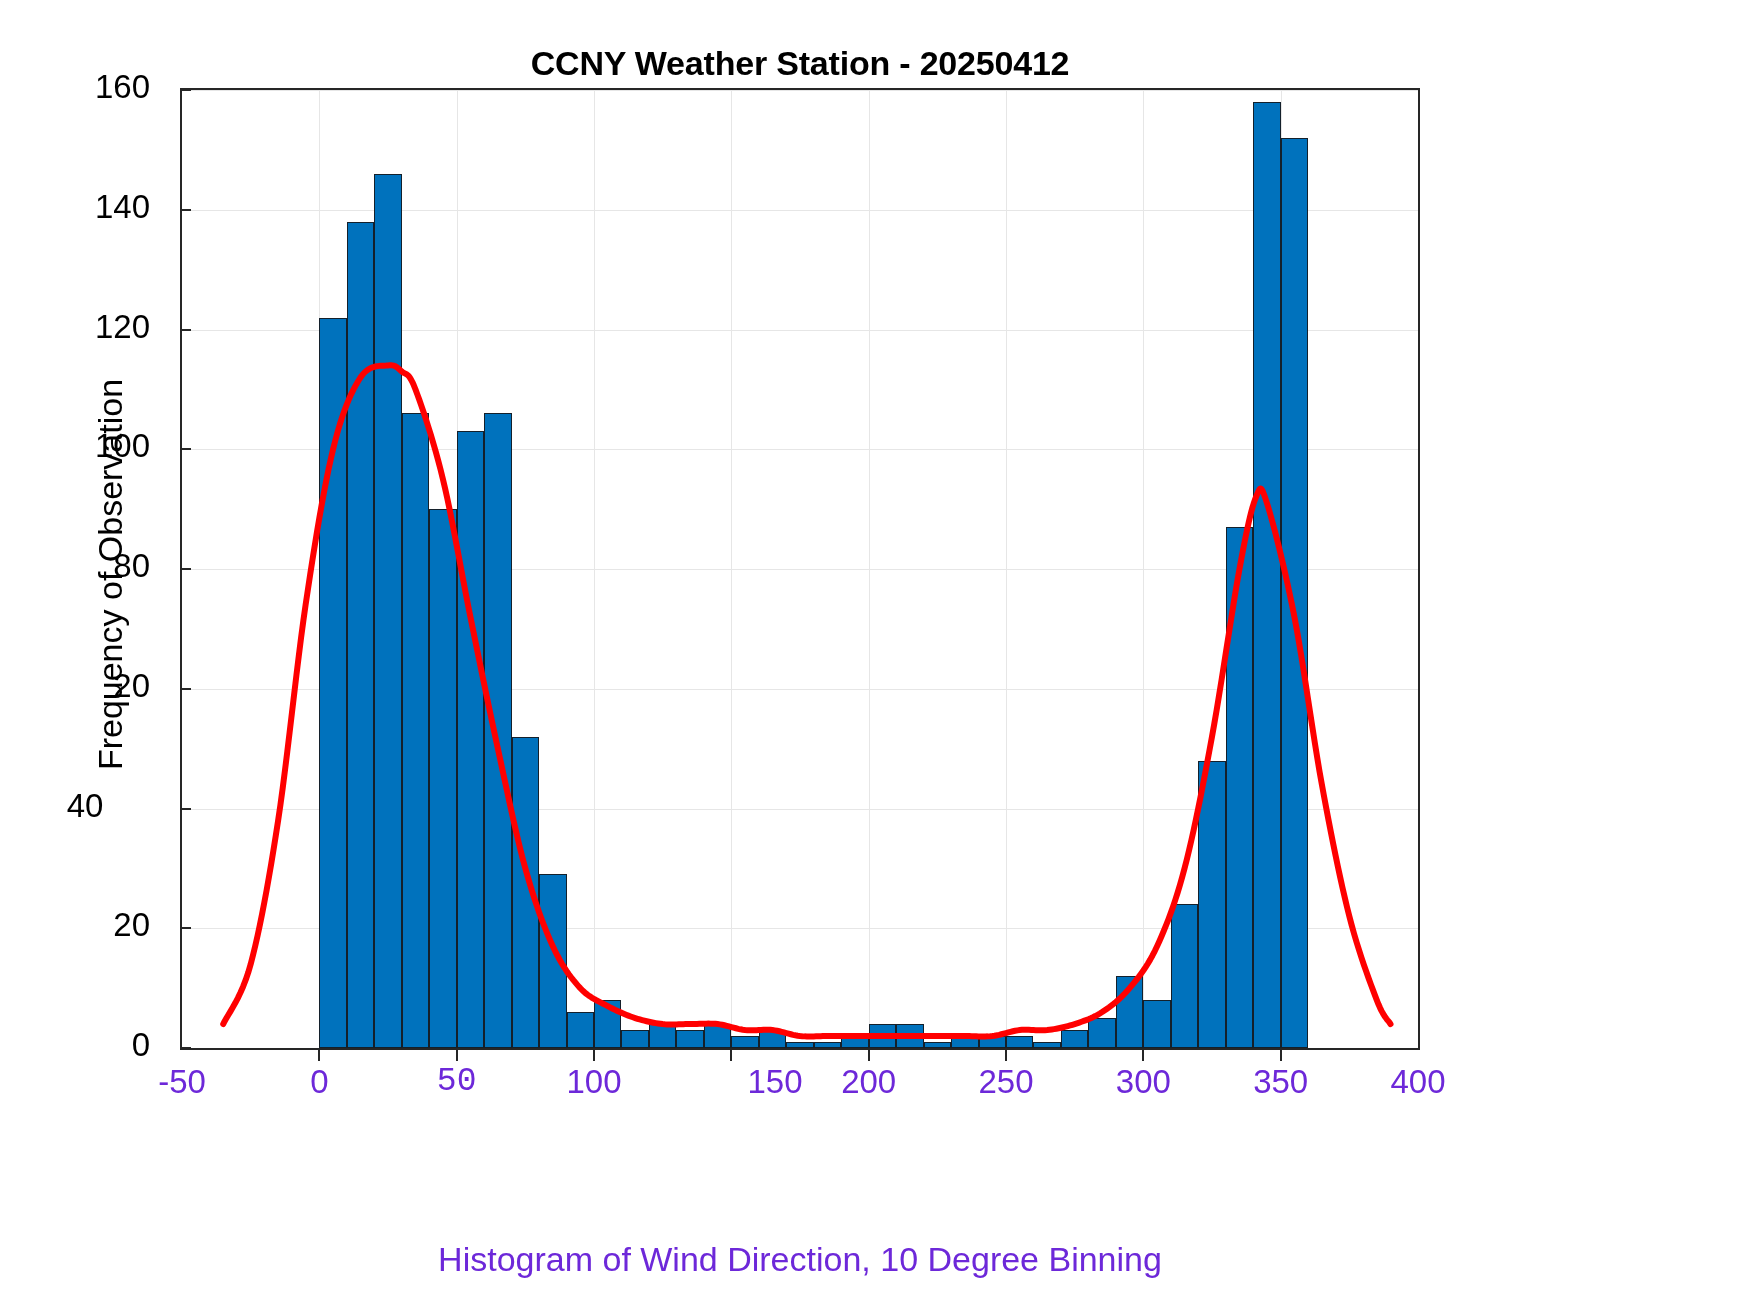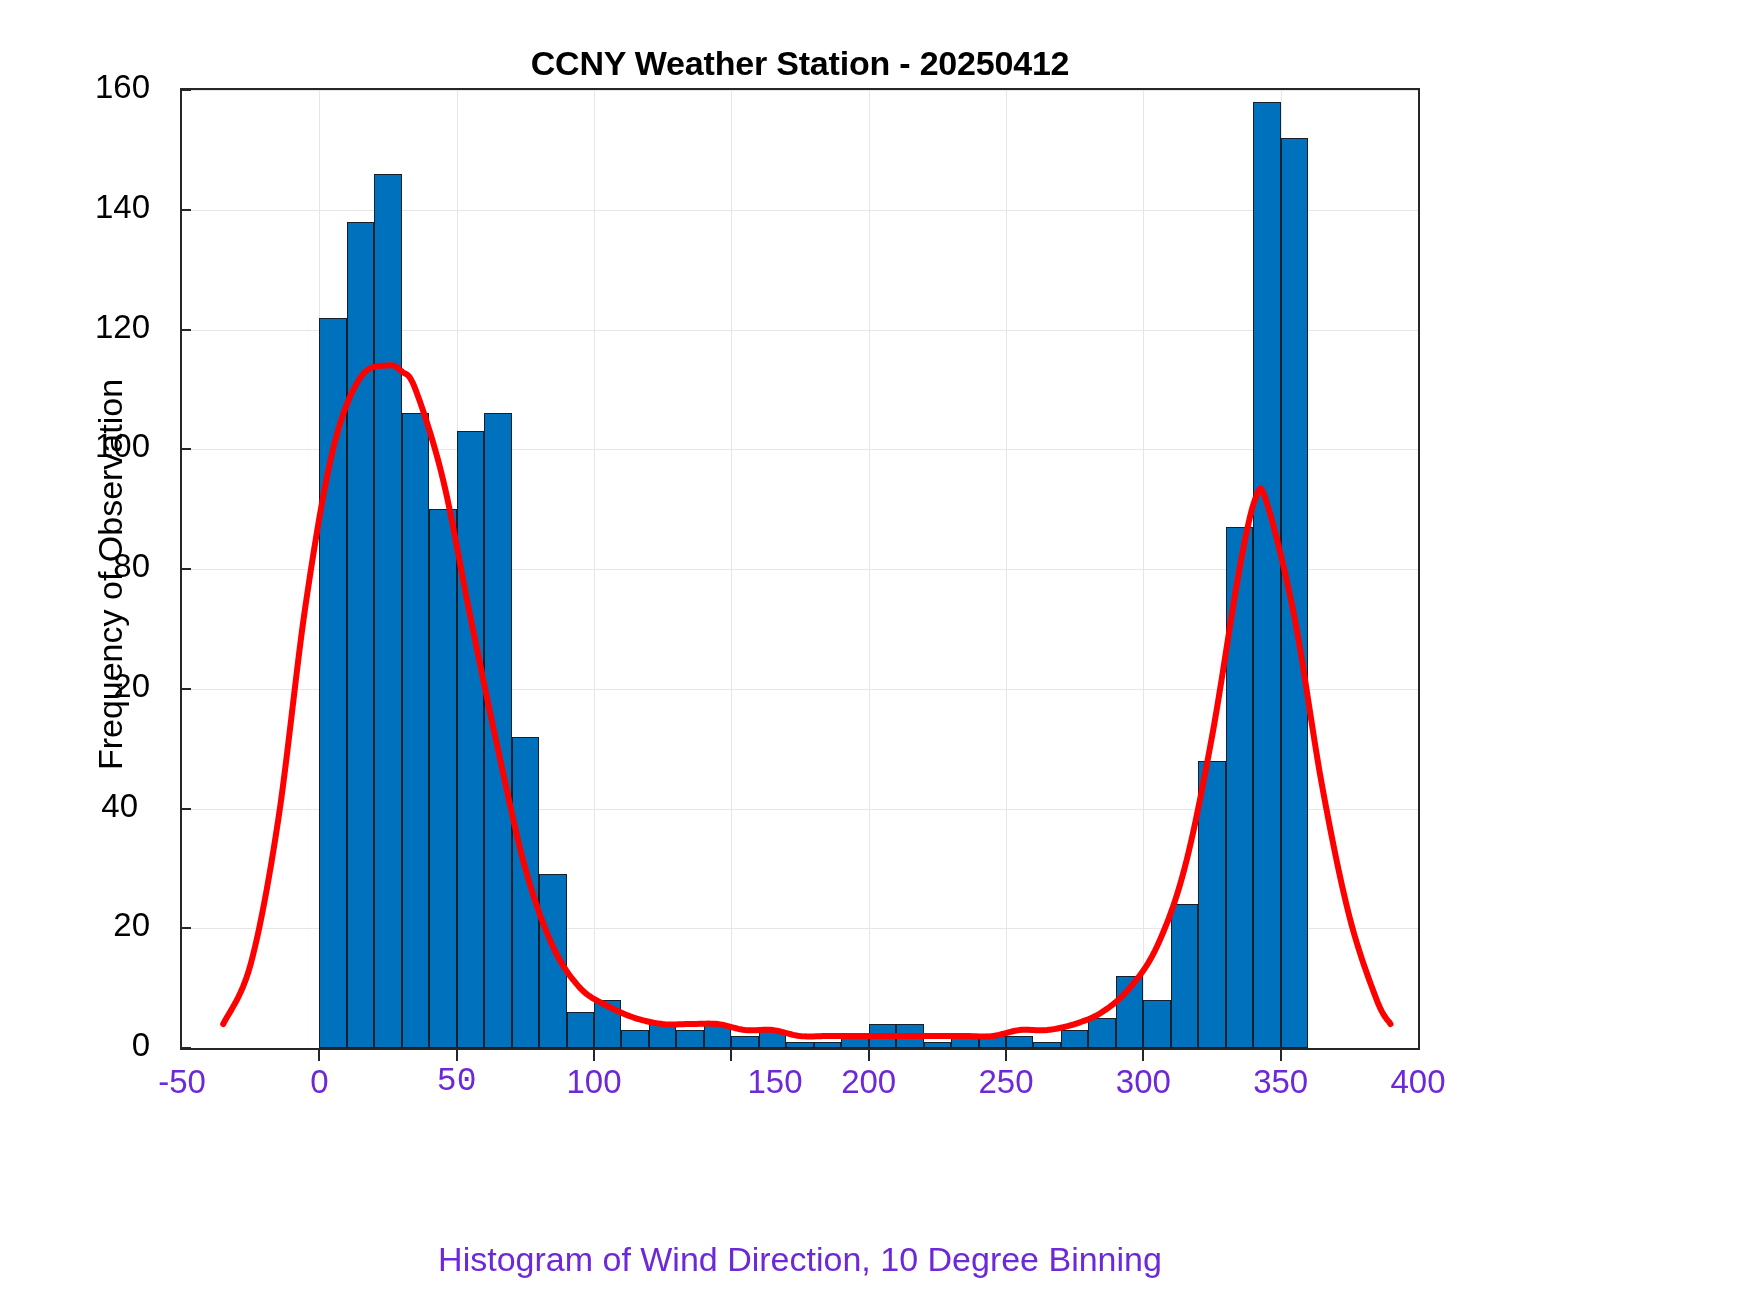--- a/index.html
+++ b/index.html
@@ -203,21 +203,21 @@
         </svg>
       </div>
     </div>
 
     <div id="yticks-layer">
         <div class="ytick-mark" style="top: 1047px;"></div>
         <div class="ytick-label" style="left: 20px; top: 1026px;">0</div>
         <div class="ytick-mark" style="top: 927.25px;"></div>
         <div class="ytick-label" style="left: 20px; top: 906.25px;">20</div>
         <div class="ytick-mark" style="top: 807.5px;"></div>
-        <div class="ytick-label" style="left: 8px; top: 786.5px;">40</div>
+        <div class="ytick-label" style="left: 20px; top: 786.5px; text-align: center;">40</div>
         <div class="ytick-mark" style="top: 687.75px;"></div>
         <div class="ytick-label" style="left: 20px; top: 666.75px;">20</div>
         <div class="ytick-mark" style="top: 568px;"></div>
         <div class="ytick-label" style="left: 20px; top: 547px;">80</div>
         <div class="ytick-mark" style="top: 448.25px;"></div>
         <div class="ytick-label" style="left: 20px; top: 427.25px;">100</div>
         <div class="ytick-mark" style="top: 328.5px;"></div>
         <div class="ytick-label" style="left: 20px; top: 307.5px;">120</div>
         <div class="ytick-mark" style="top: 208.75px;"></div>
         <div class="ytick-label" style="left: 20px; top: 187.75px;">140</div>

